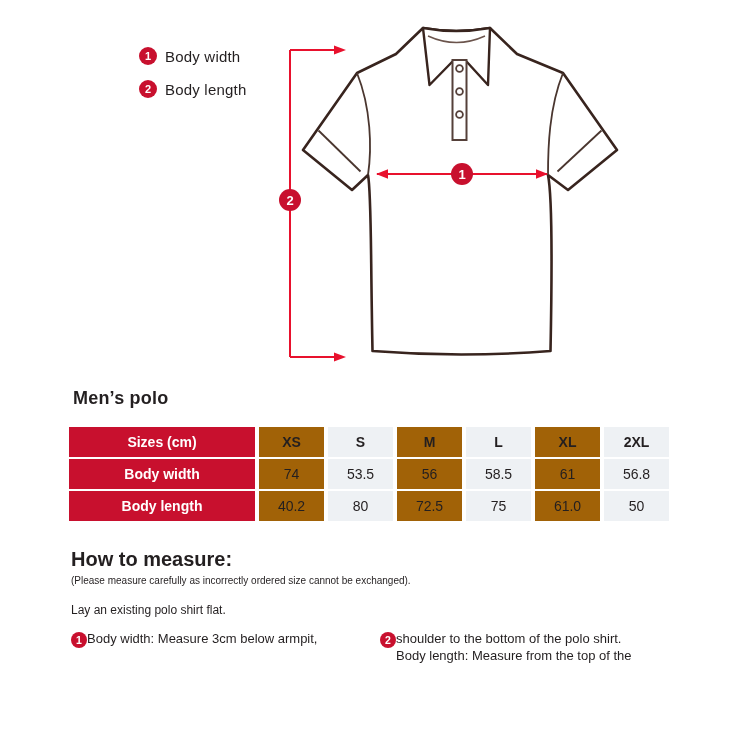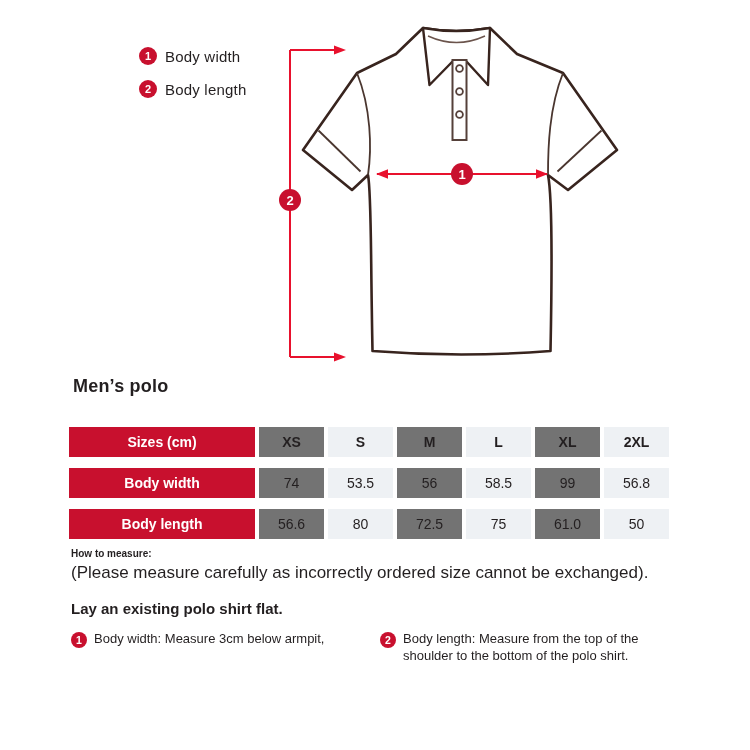--- a/index.html
+++ b/index.html
@@ -16,41 +16,41 @@
     width:18px; height:18px; border-radius:50%; background:#c8102e; color:#fff;
     font-size:11px; font-weight:bold; display:flex; align-items:center; justify-content:center;
     flex:0 0 18px; line-height:1;
   }
   .legend-label { font-size:15px; margin-left:8px; letter-spacing:.2px; }
 
   
   .diagram-svg { position:absolute; left:0; top:0; }
 
   
-  .section-title { position:absolute; left:73px; top:376px; font-size:18px; font-weight:bold; letter-spacing:.2px; }
+  .section-title { position:absolute; left:73px; top:388px; font-size:18px; font-weight:bold; letter-spacing:.2px; }
   .size-table {
     position:absolute; left:69px; top:427px;
-    display:grid; grid-template-columns:186px repeat(6,65px); gap:11px 4px;
+    display:grid; grid-template-columns:186px repeat(6,65px); gap:2px 4px;
   }
   .cell { height:30px; display:flex; align-items:center; justify-content:center; font-size:14px; }
   .cell.redcell { background:#c8102e; color:#ffffff; font-weight:bold; }
   .cell.head { font-weight:bold; }
-  .cell.pink { background:#737373; }
+  .cell.pink { background:#a16207; }
   .cell.gray { background:#eef1f4; }
 
   
   .howto { position:absolute; left:71px; top:548px; width:610px; }
-  .howto-title { font-size:10px; font-weight:bold; }
-  .howto-note { font-size:17px; margin-top:4px; }
-  .howto-intro { font-size:15px; margin-top:17px;font-weight:bold; }
+  .howto-title { font-size:20px; font-weight:bold; }
+  .howto-note { font-size:10px; margin-top:4px; }
+  .howto-intro { font-size:12px; margin-top:17px; }
   .steps { display:flex; margin-top:14px; }
   .step { display:flex; align-items:flex-start; }
   .step-1 { width:309px; }
   .step .badge { width:16px; height:16px; flex:0 0 16px; font-size:10.5px; margin-top:1px; }
-  .step-text { margin-left:7px; font-size:13px; line-height:16.5px; }
+  .step-text { font-size:13px; line-height:16.5px; }
   .step-text span { display:block; }
 </style>
 </head>
 <body>
 
 <div class="canvas">
 
   <svg class="diagram-svg" width="750" height="390" viewBox="0 0 750 390" xmlns="http://www.w3.org/2000/svg">
 
     <path d="M423 28 Q456 34 490 28 L517 54 L563 73 L617 150 L568 190 L548 175
@@ -115,25 +115,25 @@
     <div class="cell head pink">M</div>
     <div class="cell head gray">L</div>
     <div class="cell head pink">XL</div>
     <div class="cell head gray">2XL</div>
 
     <div class="cell redcell">Body width</div>
     <div class="cell pink">74</div>
     <div class="cell gray">53.5</div>
     <div class="cell pink">56</div>
     <div class="cell gray">58.5</div>
-    <div class="cell pink">99</div>
+    <div class="cell pink">61</div>
     <div class="cell gray">56.8</div>
 
     <div class="cell redcell">Body length</div>
-    <div class="cell pink">56.6</div>
+    <div class="cell pink">40.2</div>
     <div class="cell gray">80</div>
     <div class="cell pink">72.5</div>
     <div class="cell gray">75</div>
     <div class="cell pink">61.0</div>
     <div class="cell gray">50</div>
   </div>
 
   <div class="howto">
     <div class="howto-title">How to measure:</div>
     <div class="howto-note">(Please measure carefully as incorrectly ordered size cannot be exchanged).</div>
@@ -141,20 +141,20 @@
     <div class="steps">
       <div class="step step-1">
         <span class="badge">1</span>
         <div class="step-text">
           <span>Body width: Measure 3cm below armpit,</span>
         </div>
       </div>
       <div class="step step-2">
         <span class="badge">2</span>
         <div class="step-text">
+          <span>shoulder to the bottom of the polo shirt.</span>
           <span>Body length: Measure from the top of the</span>
-          <span>shoulder to the bottom of the polo shirt.</span>
         </div>
       </div>
     </div>
   </div>
 
 </div>
 
 </body></html>

